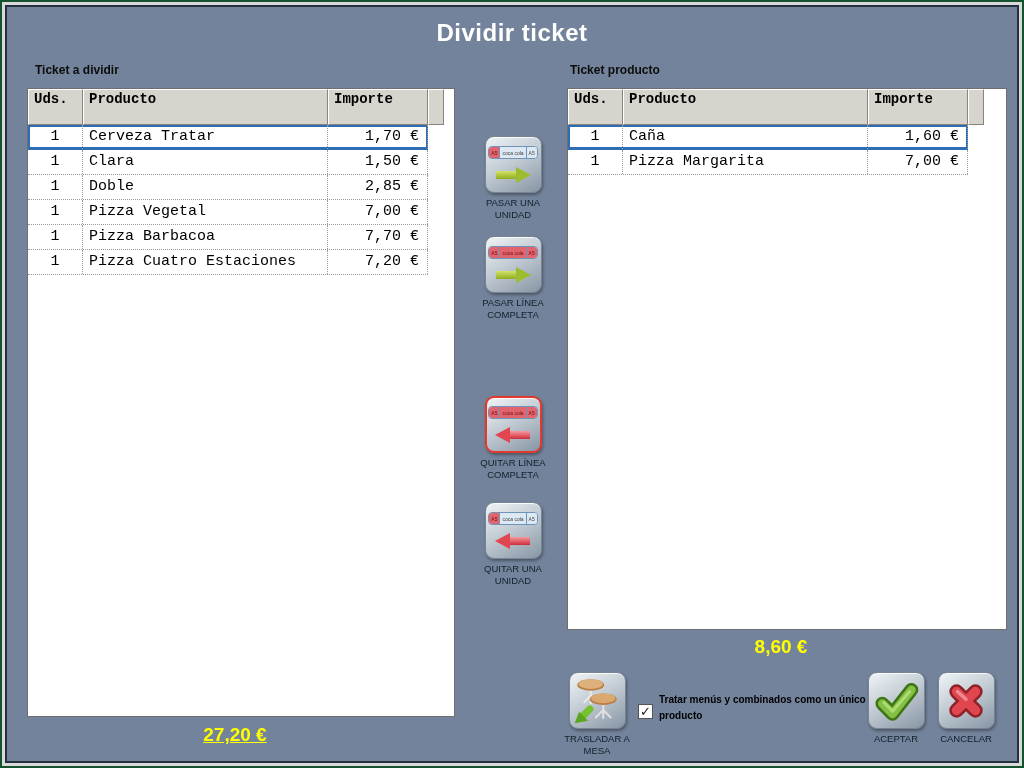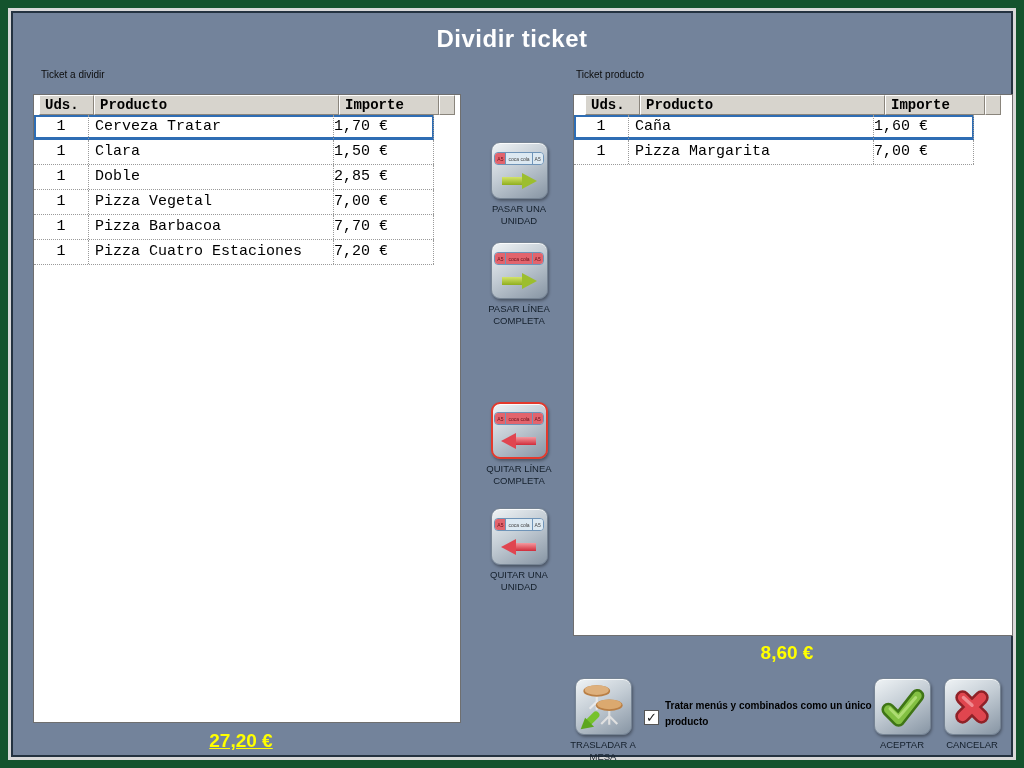--- a/index.html
+++ b/index.html
@@ -1,50 +1,50 @@
 <!DOCTYPE html>
 <html><head>
 <meta charset="utf-8">
 <style>
   * { box-sizing: border-box; margin: 0; padding: 0; }
   html,body { width:1024px; height:768px; overflow:hidden; background:#c9c9c9;
               font-family:"Liberation Sans", sans-serif; }
   .screen { position:relative; width:1024px; height:768px; background:#73839B;
-            border:8px solid #14532d;
+            border:2px solid #14532d;
             box-shadow: inset 0 0 0 3px #d9d9d9, inset 0 0 0 5px #243240; }
 
   .title { position:absolute; top:17px; left:0; width:100%; text-align:center;
            font-size:24px; font-weight:bold; color:#ffffff; letter-spacing:0.5px; }
 
-  .section-label { position:absolute; top:61px; font-size:10px; font-weight:normal; color:#0c0c0c; }
+  .section-label { position:absolute; top:61px; font-size:12px; font-weight:bold; color:#0c0c0c; }
   .section-label.left  { left:33px; }
   .section-label.right { left:568px; }
 
   .panel { position:absolute; background:#ffffff; border:1px solid #6f6f6f;
            overflow:hidden; }
   .panel.left  { left:25px;  top:86px; width:428px; height:629px; }
   .panel.right { left:565px; top:86px; width:440px; height:542px; }
 
-  .thead { display:flex; height:20px;justify-content:center; }
+  .thead { display:flex; height:36px; }
   .hcell { background:#d7d4cd; border-top:1px solid #ffffff; border-left:1px solid #ffffff;
            border-right:1px solid #8a857c; border-bottom:1px solid #8a857c;
            font-family:"Liberation Mono", monospace; font-weight:bold; font-size:14px;
            color:#000; padding-left:5px; line-height:18px; overflow:hidden; }
   .hcell.filler { width:16px; padding:0; }
   .c0 { width:55px; }
   .c1 { width:245px; }
   .c2 { width:100px; }
 
   .trow { display:flex; width:400px; height:25px; border-bottom:1px dotted #9a9a9a;
           cursor:pointer; }
   .cell { font-family:"Liberation Mono", monospace; font-size:15px; color:#000;
           line-height:24px; border-right:1px dotted #9a9a9a; overflow:hidden; white-space:nowrap; }
   .cell.c0 { text-align:center; }
   .cell.c1 { padding-left:6px; }
-  .cell.c2 { text-align:left; padding-right:8px; border-right:1px dotted #9a9a9a; }
+  .cell.c2 { text-align:right; padding-right:8px; border-right:1px dotted #9a9a9a; }
   .trow.selected { box-shadow: inset 0 0 0 2px #2E6DB4; border-bottom:1px solid #2E6DB4; }
 
   .total { position:absolute; font-size:19px; font-weight:bold; color:#FFFF00;
            text-align:center; padding-right:12px; }
   .total.left  { left:25px;  top:722px; width:428px;text-decoration:underline; }
   .total.right { left:565px; top:634px; width:440px; }
 
   
   .btn-face { width:57px; height:57px; border-radius:9px; margin:0 auto;
               background:linear-gradient(150deg,#f0f4f6 0%,#c4cdd5 45%,#8родни 100%);

